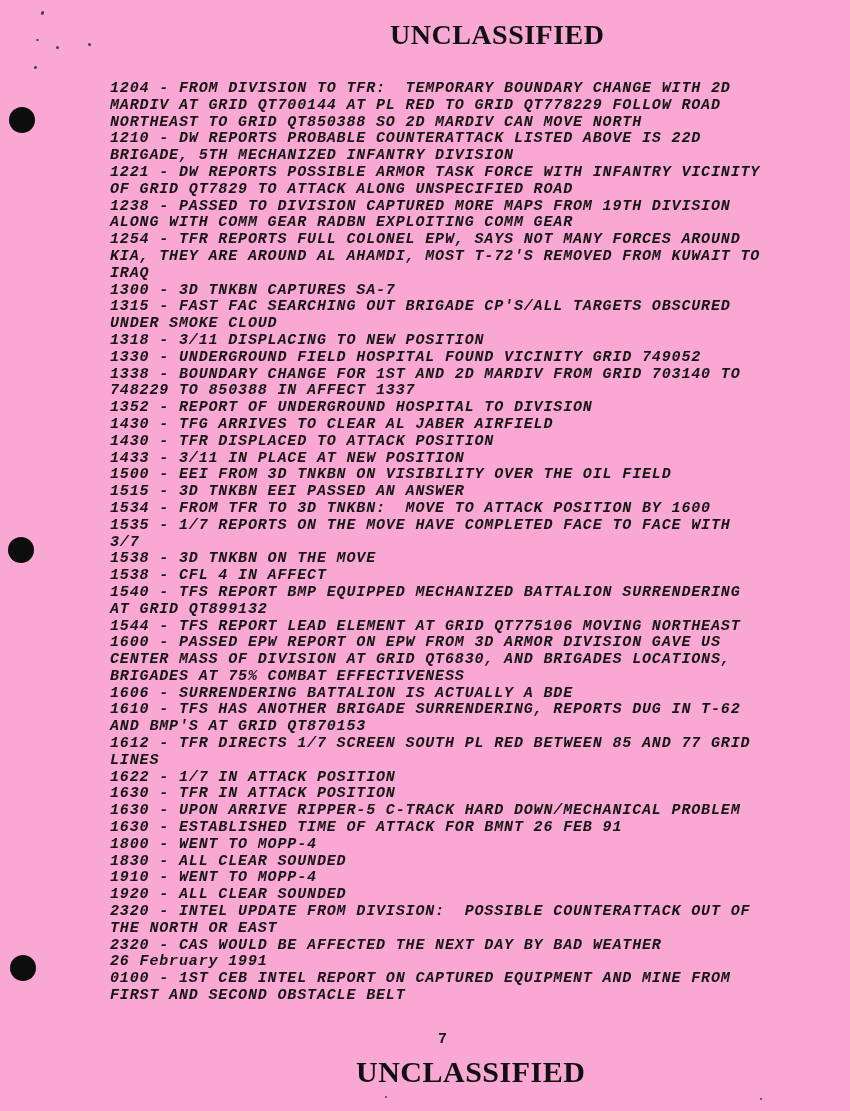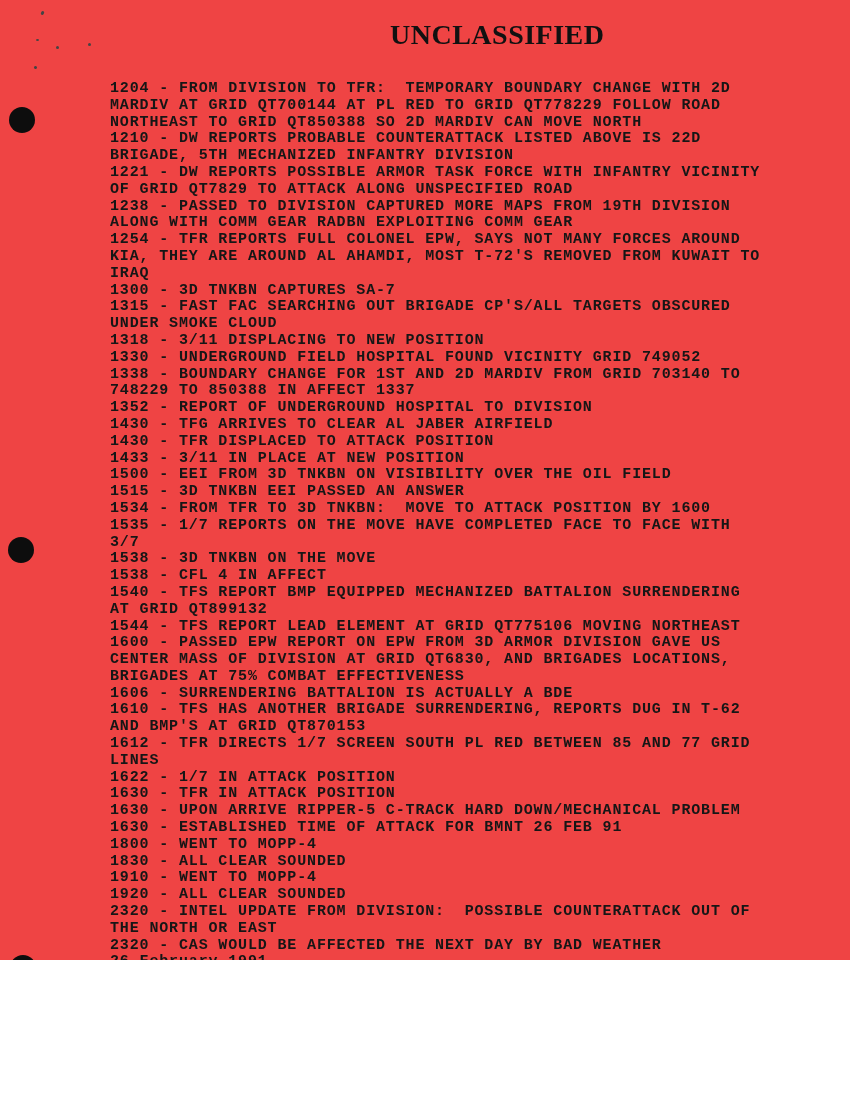--- a/index.html
+++ b/index.html
@@ -3,22 +3,22 @@
 <meta charset="utf-8">
 <style>
   html, body {
     margin: 0;
     padding: 0;
     background: #ffffff;
   }
   .page {
     position: relative;
     width: 850px;
-    height: 960px;
-    background: #ef4444;
+    height: 1111px;
+    background: #f9a8d4;
     overflow: hidden;
     font-family: "Liberation Mono", "DejaVu Sans Mono", monospace;
   }
   .classification-top {
     position: absolute;
     top: 19px;
     left: 390px;
     font-family: "Liberation Serif", "DejaVu Serif", serif;
     font-weight: bold;
     font-size: 28px;
@@ -31,20 +31,21 @@
     top: 81px;
     left: 110px;
     width: 690px;
     font-family: "Liberation Mono", "DejaVu Sans Mono", monospace;
     font-weight: bold;
     font-size: 15px;
     line-height: 16.8px;
     letter-spacing: 0.85px;
     color: #161616;
     white-space: pre;
+    font-style: italic;
   }
   .page-number {
     position: absolute;
     top: 1031px;
     left: 438px;
     font-family: "Liberation Mono", "DejaVu Sans Mono", monospace;
     font-weight: bold;
     font-size: 15px;
     color: #161616;
   }

